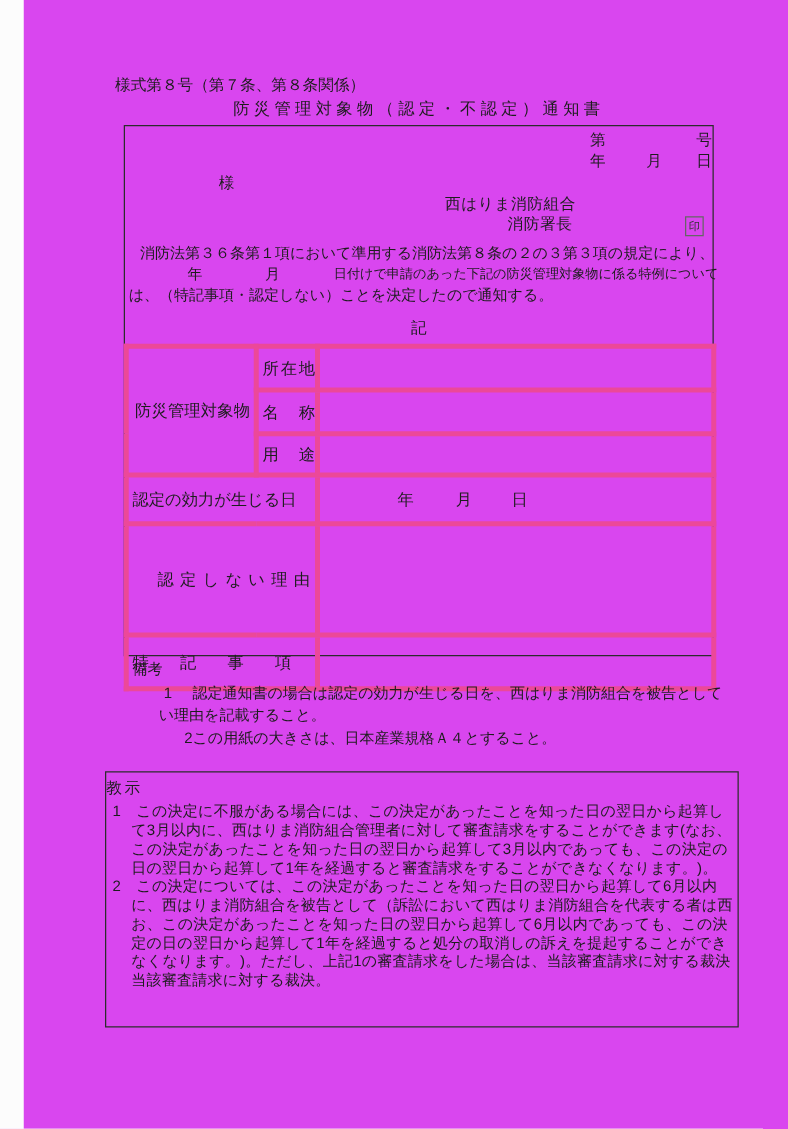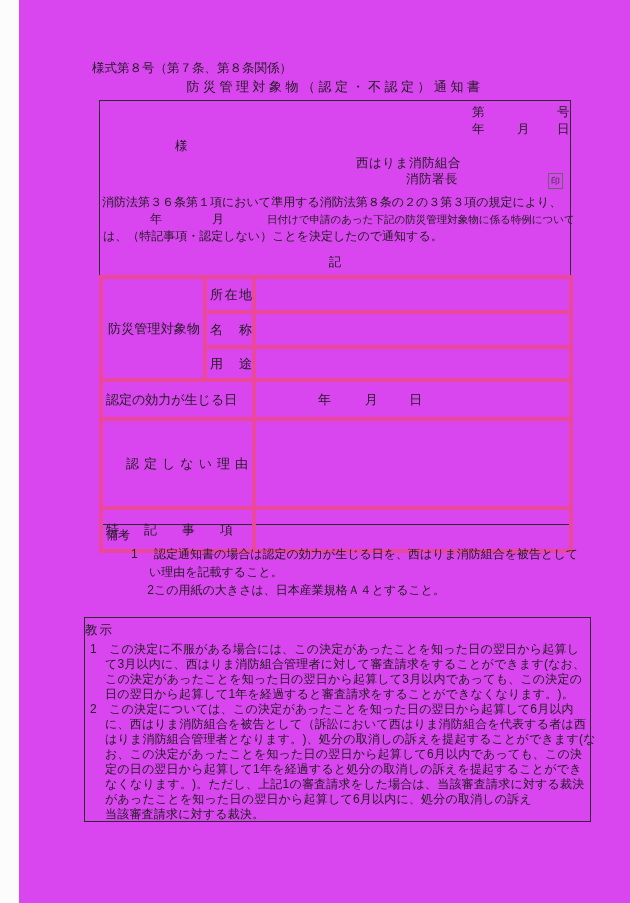--- a/index.html
+++ b/index.html
@@ -60,21 +60,21 @@
     <div class="abs fs125" style="left:372px;top:21px;">年</div>
     <div class="abs fs125" style="left:417px;top:21px;">月</div>
     <div class="abs fs125" style="left:457px;top:21px;">日</div>
 
     <div class="abs fs125" style="left:75px;top:38px;">様</div>
 
     <div class="abs fs125" style="left:256px;top:55px;letter-spacing:0.5px;">西はりま消防組合</div>
     <div class="abs fs125" style="left:306px;top:71px;letter-spacing:0.5px;">消防署長</div>
     <div class="abs seal" style="left:448px;top:72px;">印</div>
 
-    <div class="abs fs12" style="left:2px;top:94px;">消防法第３６条第１項において準用する消防法第８条の２の３第３項の規定により、</div>
+    <div class="abs fs12" style="left:12px;top:94px;">消防法第３６条第１項において準用する消防法第８条の２の３第３項の規定により、</div>
     <div class="abs fs12" style="left:0;top:111px;width:100%;">
       <span class="abs" style="left:50px;top:0;">年</span>
       <span class="abs" style="left:112px;top:0;">月</span>
       <span class="abs" style="left:167px;top:1px;font-size:10.5px;">日付けで申請のあった下記の防災管理対象物に係る特例について</span>
     </div>
     <div class="abs fs12" style="left:3px;top:128px;">は、（特記事項・認定しない）ことを決定したので通知する。</div>
 
     <div class="abs fs125" style="left:0;top:154px;width:100%;text-align:center;">記</div>
 
     <table class="prop-table">
@@ -128,36 +128,34 @@
         <td></td>
       </tr>
     </tbody>
       </table>
   </div>
 
   <div class="abs fs12" style="left:87px;top:528px;">備考</div>
   <div class="abs fs12" style="left:112px;top:547px;">
     <span class="remark-num">1</span><span>認定通知書の場合は認定の効力が生じる日を、西はりま消防組合を被告として</span>
   </div>
-  <div class="abs fs12" style="left:130px;top:565px;">い理由を記載すること。</div>
+  <div class="abs fs12" style="left:108px;top:565px;">い理由を記載すること。</div>
   <div class="abs fs12" style="left:112px;top:583px;text-align:right;">
     <span class="remark-num">2</span><span>この用紙の大きさは、日本産業規格Ａ４とすること。</span>
   </div>
 
   <div class="inst-box">
     <div class="inst-head">教示</div>
     <div class="inst-lines">
       <div class="gyo">1　この決定に不服がある場合には、この決定があったことを知った日の翌日から起算し</div>
       <div class="gyo c">て3月以内に、西はりま消防組合管理者に対して審査請求をすることができます(なお、</div>
       <div class="gyo c">この決定があったことを知った日の翌日から起算して3月以内であっても、この決定の</div>
       <div class="gyo c">日の翌日から起算して1年を経過すると審査請求をすることができなくなります。)。</div>
       <div class="gyo">2　この決定については、この決定があったことを知った日の翌日から起算して6月以内</div>
       <div class="gyo c">に、西はりま消防組合を被告として（訴訟において西はりま消防組合を代表する者は西</div>
-      <div class="gyo c">はりま消防組合管理者となります。)、処分の取消しの訴えを提起することができます(な</div>
       <div class="gyo c">お、この決定があったことを知った日の翌日から起算して6月以内であっても、この決</div>
       <div class="gyo c">定の日の翌日から起算して1年を経過すると処分の取消しの訴えを提起することができ</div>
       <div class="gyo c">なくなります。)。ただし、上記1の審査請求をした場合は、当該審査請求に対する裁決</div>
-      <div class="gyo c">があったことを知った日の翌日から起算して6月以内に、処分の取消しの訴え</div>
       <div class="gyo c">当該審査請求に対する裁決。</div>
     </div>
   </div>
 
 </div>
 
 </body></html>

